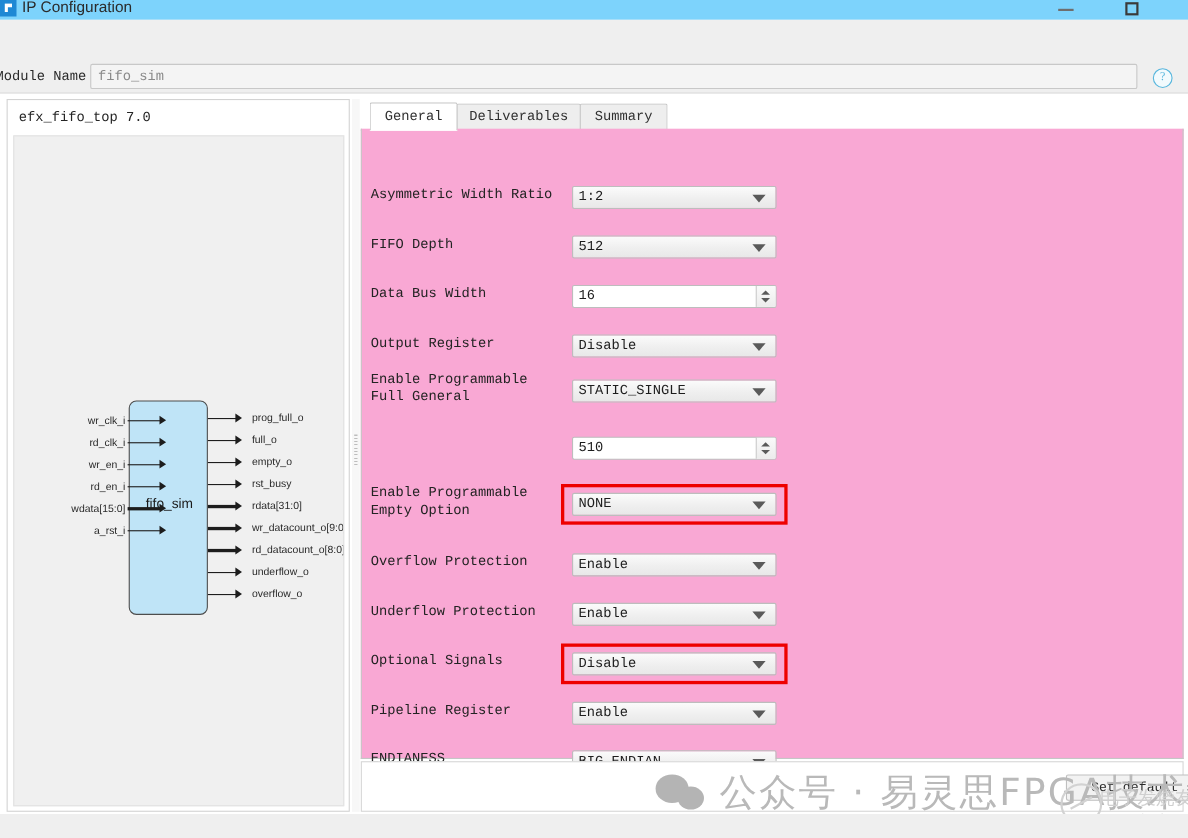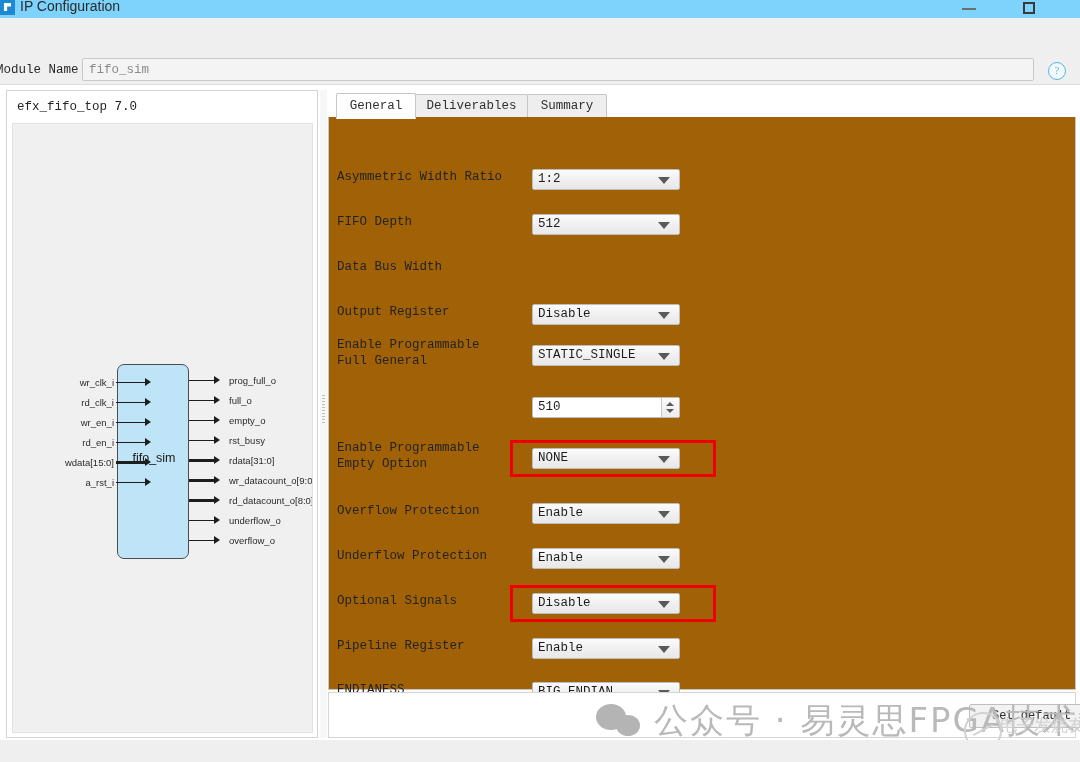--- a/index.html
+++ b/index.html
@@ -142,21 +142,21 @@
     border-radius:2px 2px 0 0;
   }
   .tab.active{
     background:#ffffff;
     border-bottom:1px solid #ffffff;
     top:3px;height:26px;line-height:24px;
     z-index:3;
   }
   .tabpanel{
     position:absolute;left:0;top:27px;width:748px;height:573px;
-    background:#a16207;
+    background:#f9a8d4;
     border:1px solid #c6c6c6;
     border-top:none;
     box-sizing:border-box;
   }
   .footerbar{
     position:absolute;left:0;top:602px;width:748px;height:46px;
     background:#ffffff;
     border:1px solid #d6d6d6;
     box-sizing:border-box;
   }
@@ -174,21 +174,21 @@
 
   
   .frow{position:absolute;left:0;width:748px;}
   .flabel{
     position:absolute;left:8px;top:0;width:180px;
     font-family:"Liberation Mono", monospace;
     font-size:12.5px;color:#232323;
     line-height:16px;
   }
   .fctl{
-    position:absolute;left:203px;top:0;width:148px;height:21px;
+    position:absolute;left:191px;top:0;width:186px;height:21px;
     border:1px solid #bdbdbd;
     box-sizing:border-box;
     border-radius:2px;
     padding-left:36px;
   }
   .fctl.combo{
     background:linear-gradient(to bottom,#fbfbfb 0%,#efefef 55%,#e8e8e8 100%);
   }
   .fctl.spin{ background:#ffffff; }
   .fval{
@@ -386,20 +386,27 @@
       </div>
       <div class="frow" style="top: 97px; height: 24px;">
         <div class="flabel">FIFO Depth</div>
         <div class="fctl combo">
           <span class="fval">512</span>
           <span class="caret"></span>
         </div>
       </div>
       <div class="frow" style="top: 142px; height: 24px;">
         <div class="flabel">Data Bus Width</div>
+        <div class="fctl spin">
+          <span class="fval">16</span>
+          <span class="spinbox">
+            <span class="spin-up"></span>
+            <span class="spin-dn"></span>
+          </span>
+        </div>
       </div>
       <div class="frow" style="top: 187px; height: 24px;">
         <div class="flabel">Output Register</div>
         <div class="fctl combo">
           <span class="fval">Disable</span>
           <span class="caret"></span>
         </div>
       </div>
       <div class="frow" style="top: 228px; height: 24px;">
         <div class="flabel" style="top: -8px;">Enable Programmable Full General</div>

